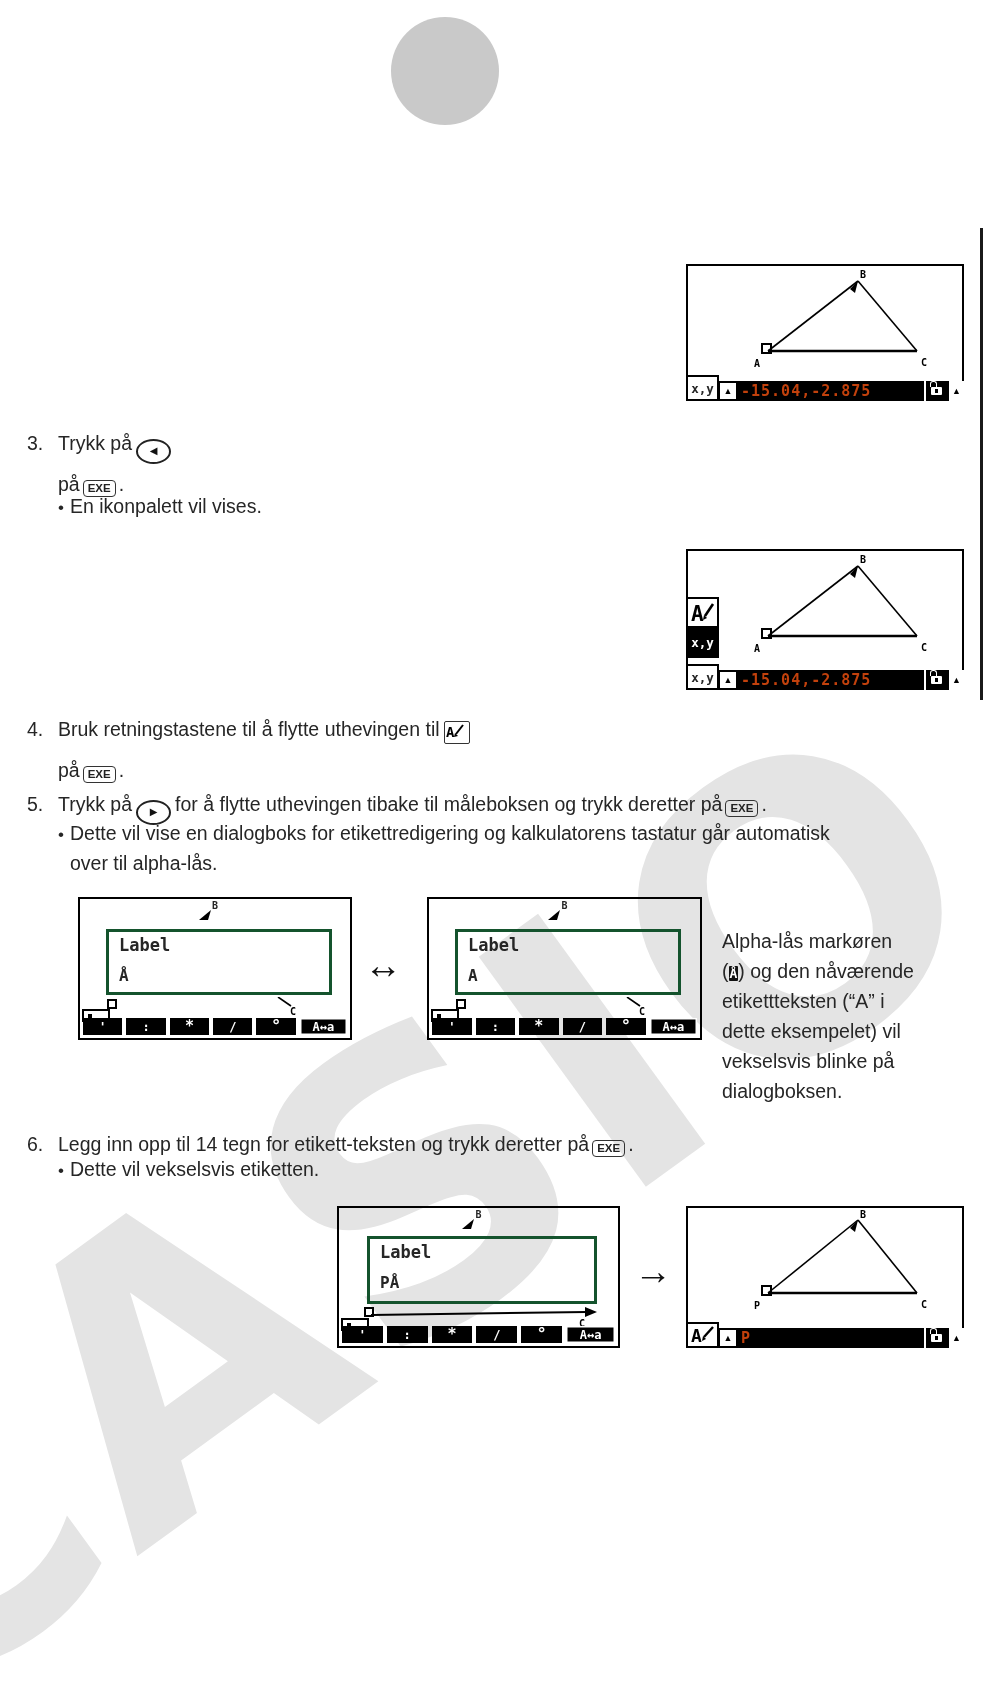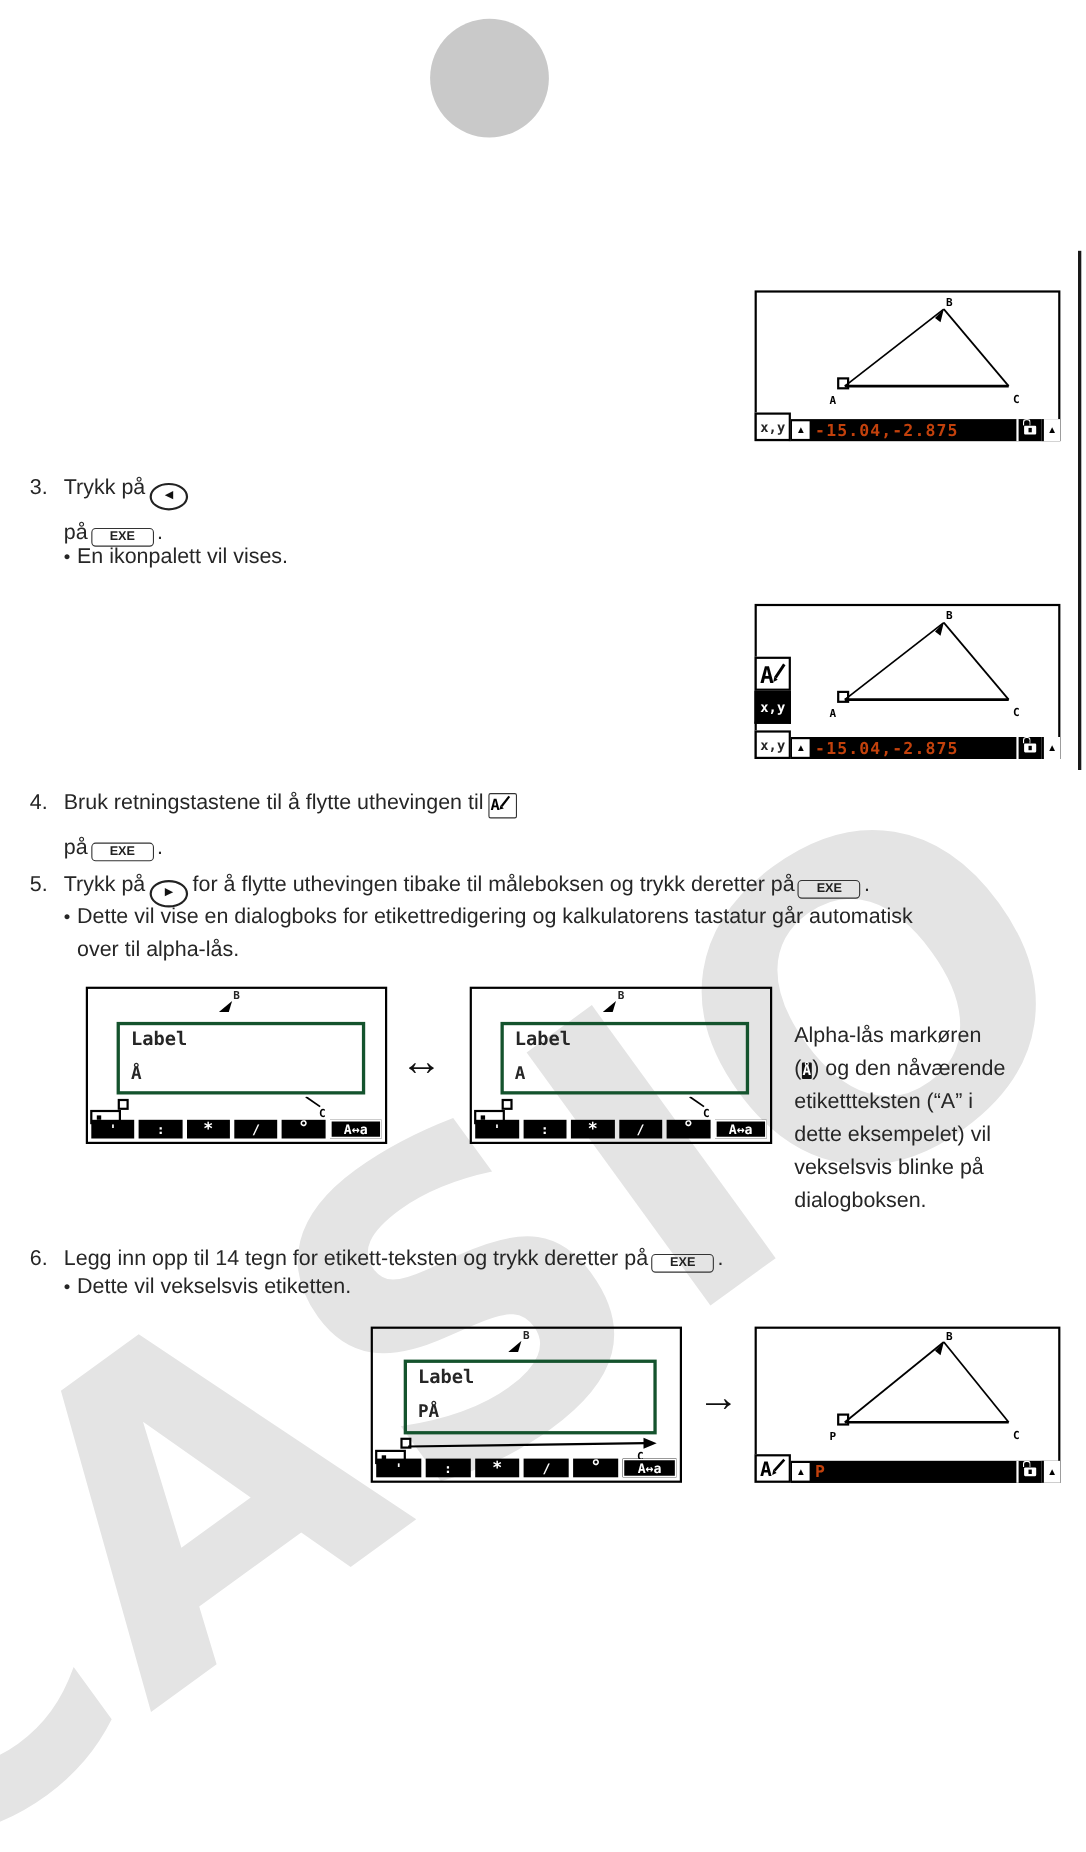--- a/index.html
+++ b/index.html
@@ -18,21 +18,21 @@
   .scan-edge{position:absolute;left:980px;top:228px;width:3px;height:472px;background:#191919;z-index:3;}
 
   
   .row{position:absolute;font-size:19.5px;white-space:nowrap;z-index:2;}
   .row .num{display:inline-block;width:31px;}
   .blt{display:inline-block;width:12px;font-size:17px;}
   .key-oval{display:inline-flex;align-items:center;justify-content:center;
     width:31px;height:21px;border:2px solid #222;border-radius:50%;
     vertical-align:-4px;margin:0 4px;font-size:10px;line-height:1;color:#111;}
   .key-exe{display:inline-block;border:1.7px solid #333;border-radius:4px;
-    font:bold 11.5px "Liberation Sans",sans-serif;padding:1px 16px 2px;
+    font:bold 11.5px "Liberation Sans",sans-serif;padding:1px 4px 2px;
     vertical-align:-1px;margin:16px 3px;color:#222;}
   .inline-apencil{display:inline-block;width:24px;height:21px;border:1.7px solid #333;
     border-radius:2px;vertical-align:-4px;margin:0 4px;background:#fff;}
 
   
   .screen{position:absolute;border:2px solid #000;z-index:1;background:transparent;box-sizing:border-box;}
   .mono{font-family:"DejaVu Sans Mono",monospace;font-weight:bold;}
   .tri-svg{position:absolute;left:0;top:0;}
   
   .mtab{position:absolute;left:-2px;bottom:-2px;width:33px;height:26px;background:#fff;

